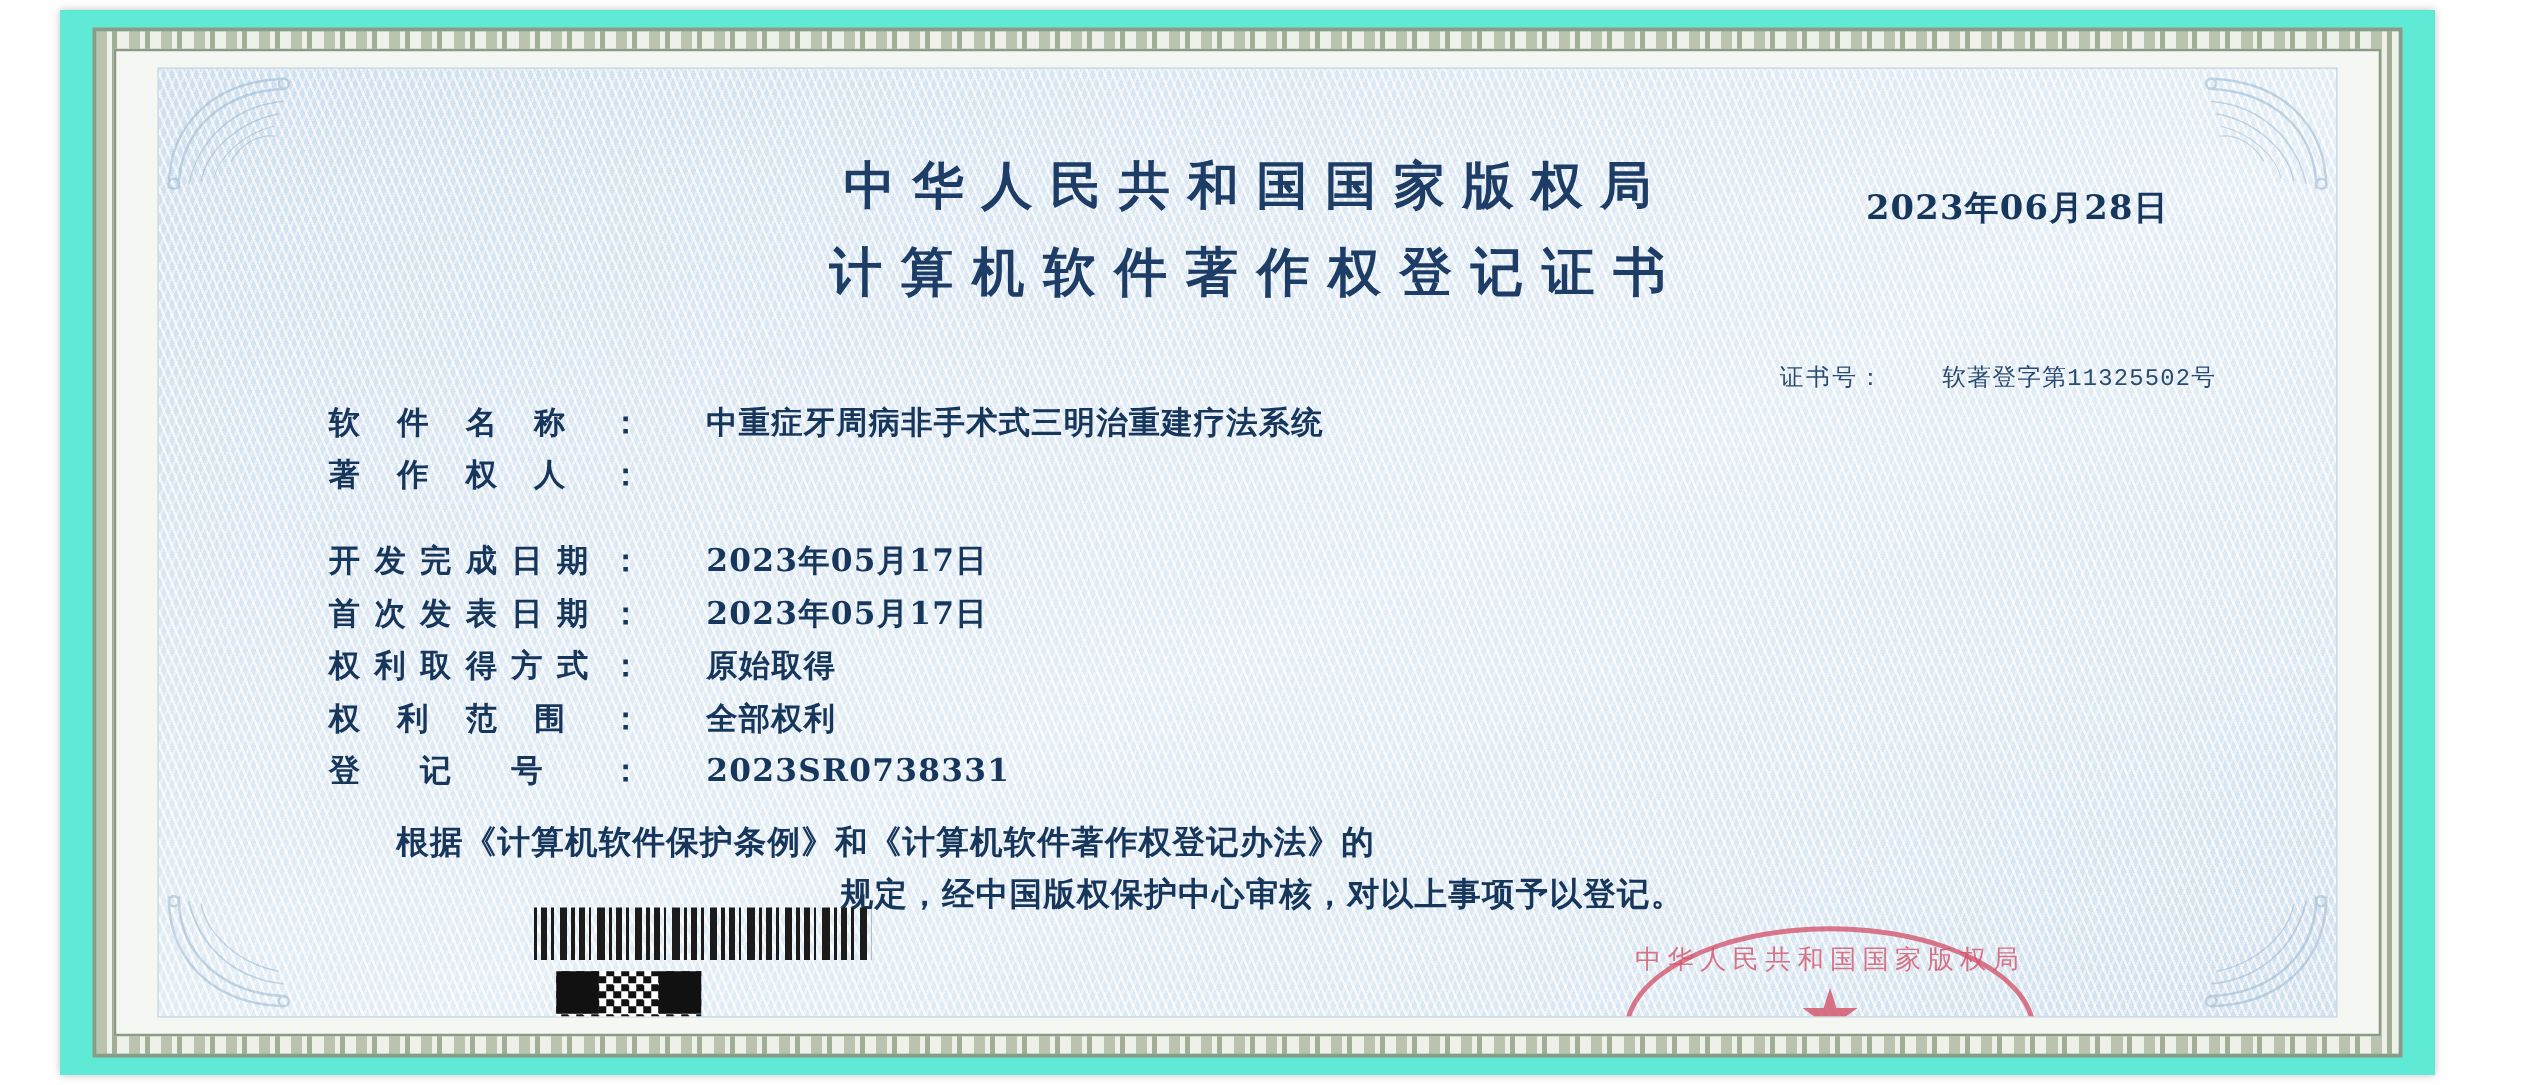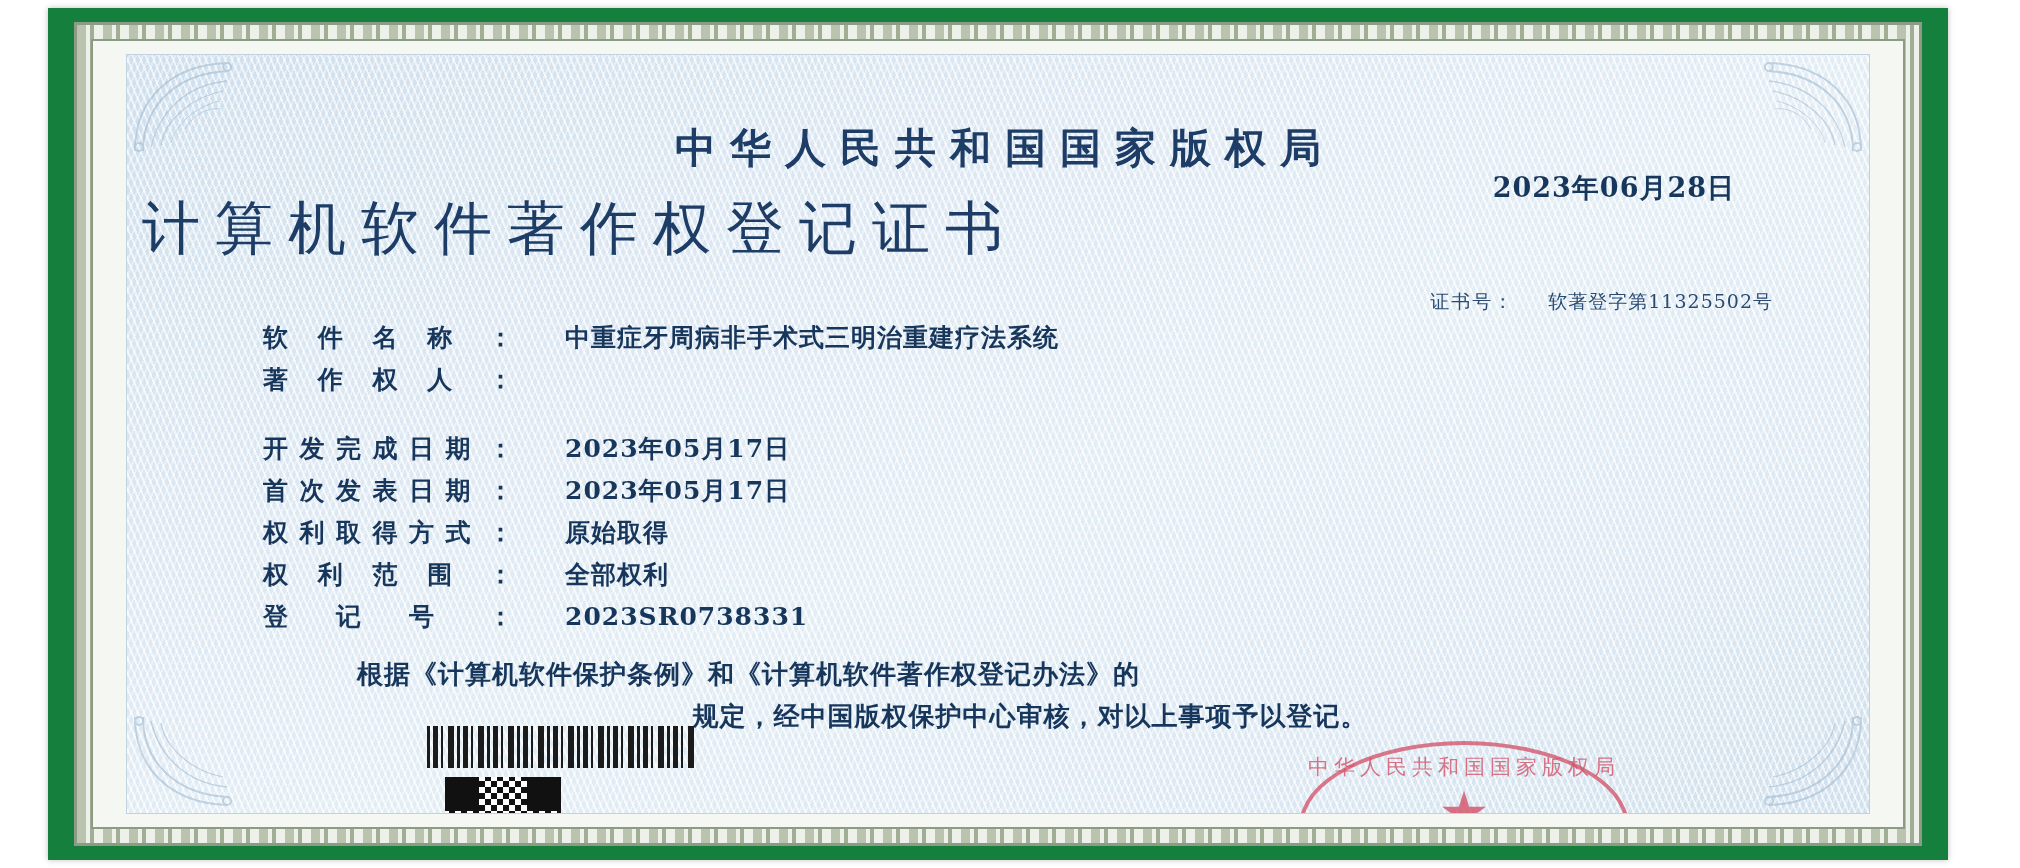--- a/index.html
+++ b/index.html
@@ -8,21 +8,21 @@
     background:#ffffff;
     font-family:"Liberation Serif", serif;
     overflow:hidden;
   }
 
   
   .certificate{
     position:absolute;
     left:48px; top:8px;
     width:1900px; height:852px;
-    background:#15803d;
+    background:#5eead4;
     box-shadow:0 0 6px rgba(0,0,0,.25);
   }
 
   
   .frame-outer{
     position:absolute;
     left:26px; top:14px; right:26px; bottom:14px;
     border:3px solid #8d9a86;
     background:
       repeating-linear-gradient(90deg,
@@ -74,41 +74,41 @@
     text-align:center;
     font-size:41px;
     letter-spacing:14px;
     color:#1d3d66;
     font-weight:700;
     margin-top:66px;
     font-family:"DejaVu Serif", serif;
     text-indent:14px;
   }
   .title2{
-    text-align:left;
-    font-size:58px;
+    text-align:center;
+    font-size:42px;
     letter-spacing:15px;
     color:#1d3d66;
-    font-weight:400;
+    font-weight:700;
     margin-top:14px;
     font-family:"DejaVu Serif", serif;
     text-indent:15px;
   }
 
   .certno{
     position:absolute;
     right:96px; top:168px;
     font-size:19px;
     color:#2a4a72;
     letter-spacing:1px;
     font-family:"DejaVu Serif", serif;
     white-space:nowrap;
   }
   .certno .lbl{letter-spacing:2px;}
-  .certno .val{margin-left:34px;}
+  .certno .val{margin-left:46px;font-family:Liberation Mono, monospace;}
 
   
   .fields{
     position:absolute;
     left:136px; top:200px; right:60px;
     font-size:25px;
     color:#17365c;
     font-family:"DejaVu Serif", serif;
   }
   .row{display:flex;align-items:flex-start;margin-bottom:9px;}
@@ -137,21 +137,20 @@
   
   .para{
     position:absolute;
     left:136px; right:112px; top:532px;
     font-size:26px;
     color:#17365c;
     font-weight:600;
     line-height:1.62;
     letter-spacing:1px;
     font-family:"DejaVu Serif", serif;
-    margin-left:40px;
   }
   .para .l1{text-indent:54px;text-align:justify;}
   .para .l2{text-align:center;}
 
   
   .barcode{
     position:absolute;
     left:300px; top:605px;
     width:270px;height:42px;
     background:repeating-linear-gradient(90deg,

